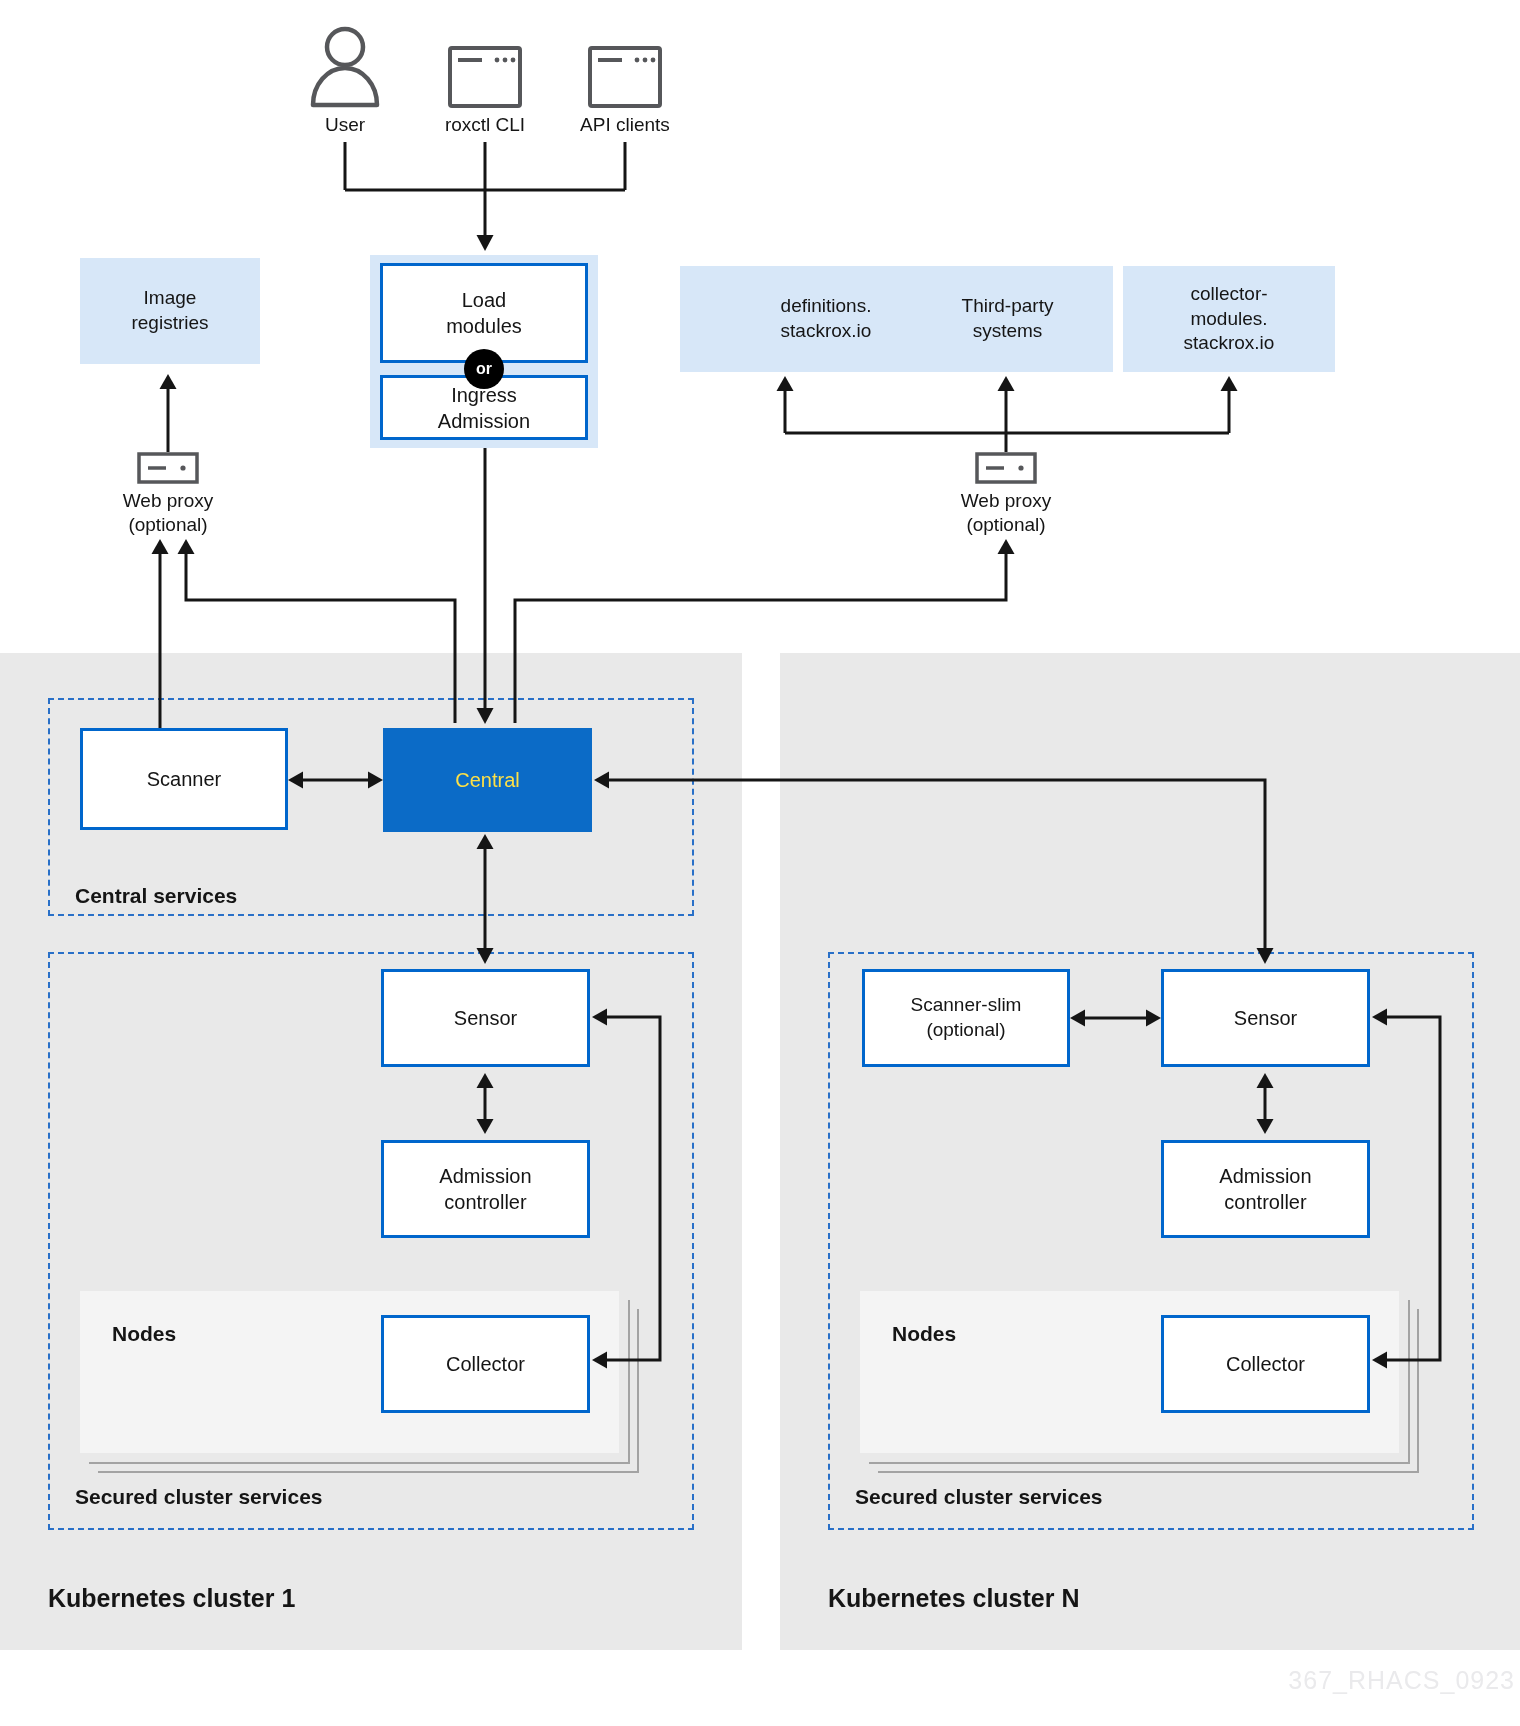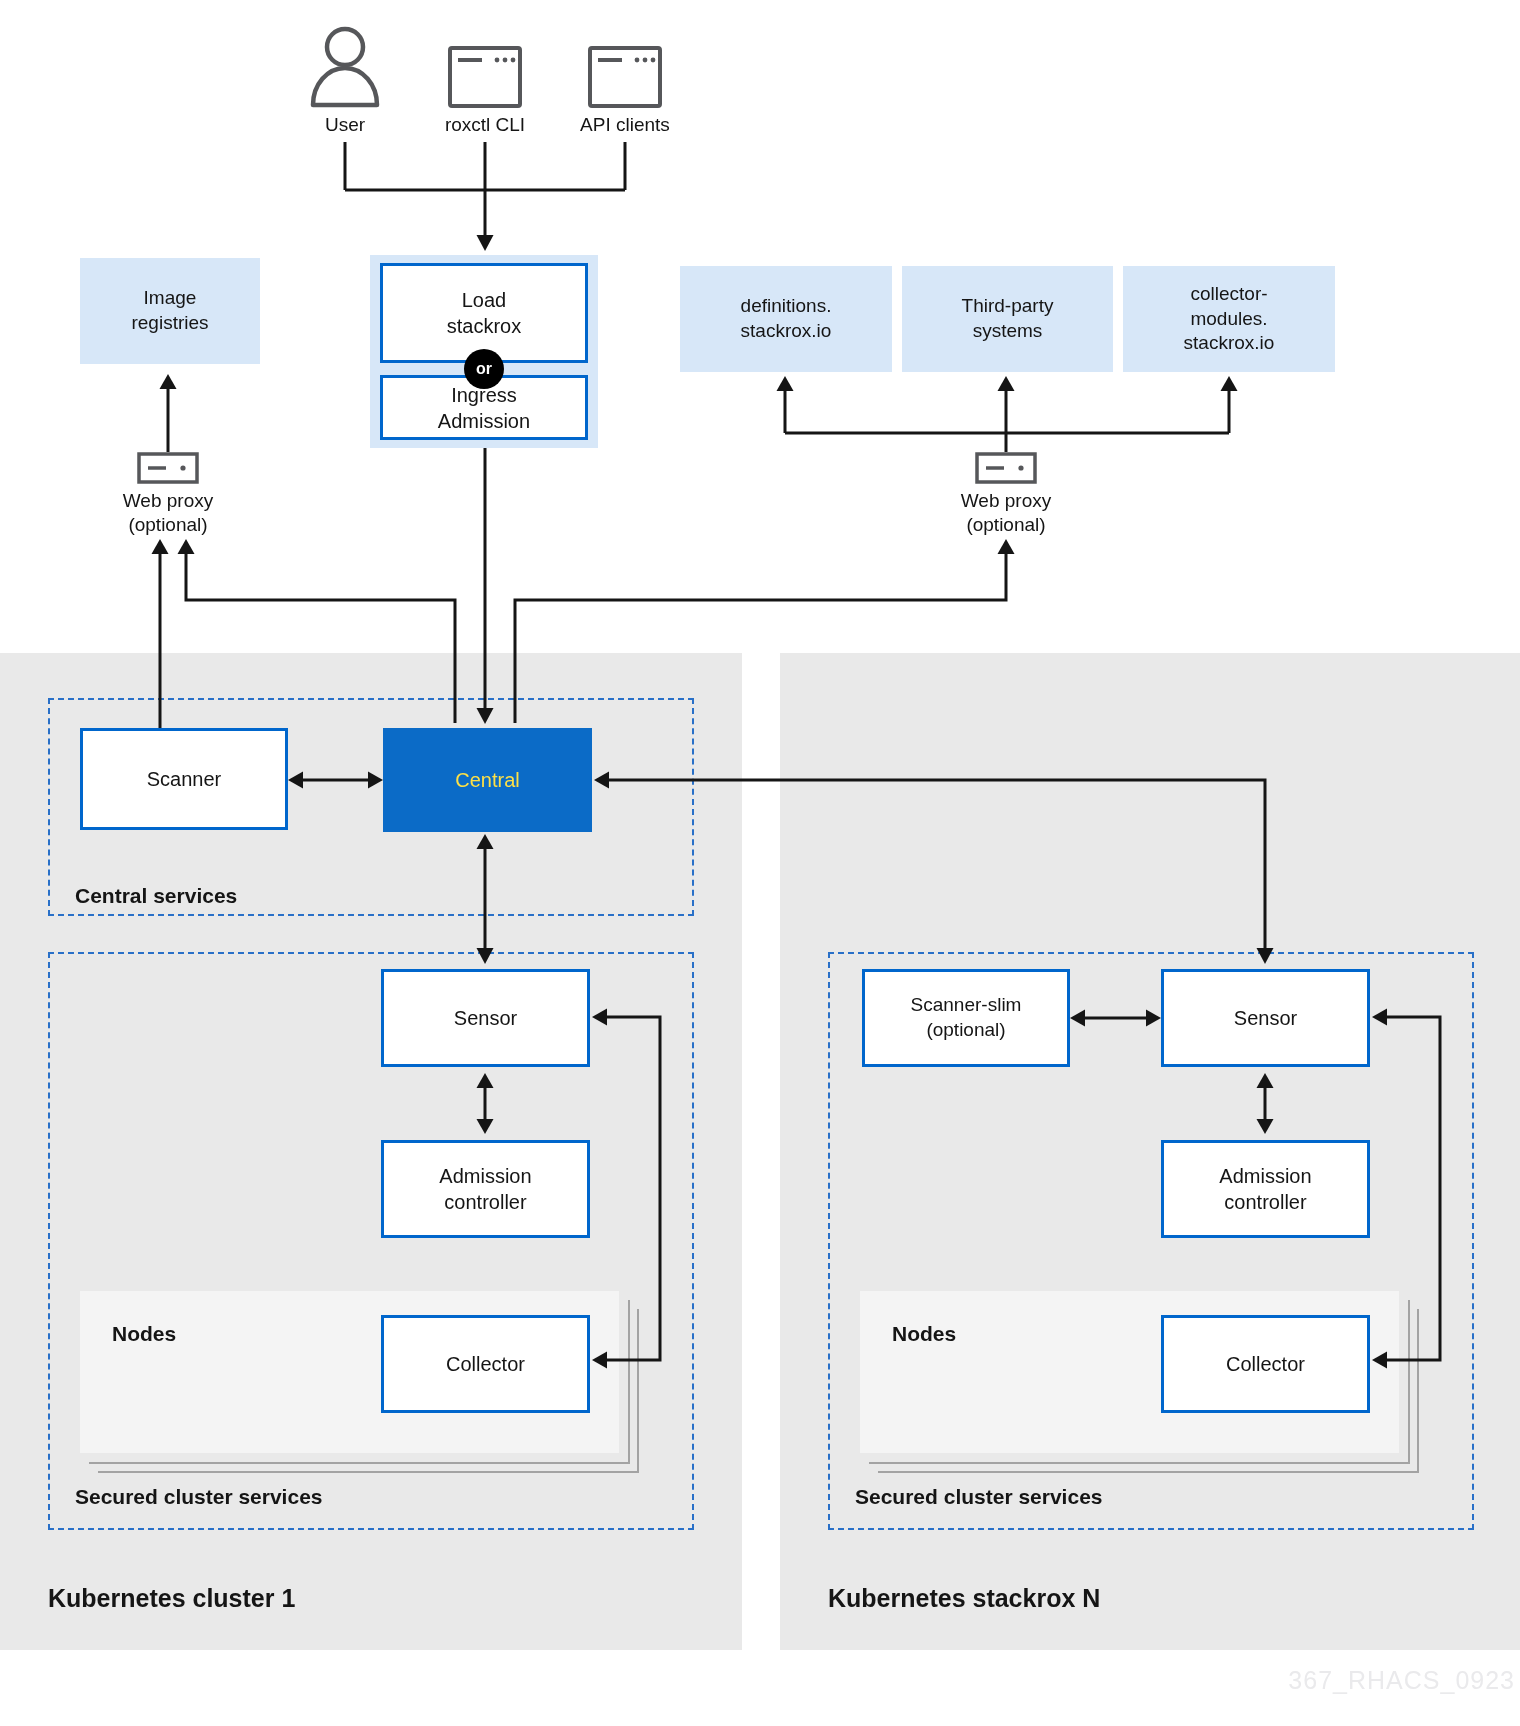--- a/index.html
+++ b/index.html
@@ -81,25 +81,25 @@
 </svg>
 
 <div class="toplabel" style="left:285px;top:113px;width:120px;">User</div>
 <div class="toplabel" style="left:415px;top:113px;width:140px;">roxctl CLI</div>
 <div class="toplabel" style="left:555px;top:113px;width:140px;">API clients</div>
 
 <div class="bluebox" style="left:80px;top:258px;width:180px;height:106px;">Image
 registries</div>
 <div class="lb-wrap" style="left:370px;top:255px;width:228px;height:193px;"></div>
 <div class="node" style="left:380px;top:263px;width:208px;height:100px;z-index:3;">Load
-stackrox</div>
+modules</div>
 <div class="node" style="left:380px;top:375px;width:208px;height:65px;z-index:3;">Ingress
 Admission</div>
 <div class="or-circle" style="left:464px;top:349px;">or</div>
-<div class="bluebox" style="left:680px;top:266px;width:212px;height:106px;">definitions.
+<div class="bluebox" style="left:680px;top:266px;width:212px;height:106px;padding-left:40px;">definitions.
 stackrox.io</div>
 <div class="bluebox" style="left:902px;top:266px;width:211px;height:106px;">Third-party
 systems</div>
 <div class="bluebox" style="left:1123px;top:266px;width:212px;height:106px;">collector-
 modules.
 stackrox.io</div>
 
 <svg class="icon" style="left:137px;top:452px;" width="62" height="32" viewBox="0 0 62 32">
   <rect x="2" y="2" width="58" height="28" fill="#ffffff" stroke="#56575a" stroke-width="3.5"></rect>
   <line x1="11" y1="16" x2="29" y2="16" stroke="#56575a" stroke-width="3.5"></line>
@@ -205,15 +205,15 @@
 <div class="k8slabel" style="left:48px;top:1584px;">Kubernetes cluster 1</div>
 
 <div class="node" style="left:862px;top:969px;width:208px;height:98px;font-size:19px;">Scanner-slim
 (optional)</div>
 <div class="node" style="left:1161px;top:969px;width:209px;height:98px;">Sensor</div>
 <div class="node" style="left:1161px;top:1140px;width:209px;height:98px;">Admission
 controller</div>
 <div class="sectlabel" style="left:892px;top:1322px;">Nodes</div>
 <div class="node" style="left:1161px;top:1315px;width:209px;height:98px;">Collector</div>
 <div class="sectlabel" style="left:855px;top:1485px;">Secured cluster services</div>
-<div class="k8slabel" style="left:828px;top:1584px;">Kubernetes stackrox N</div>
+<div class="k8slabel" style="left:828px;top:1584px;">Kubernetes cluster N</div>
 
 <div class="watermark" style="left:1150px;top:1666px;width:365px;text-align:right;">367_RHACS_0923</div>
 
 </body></html>

